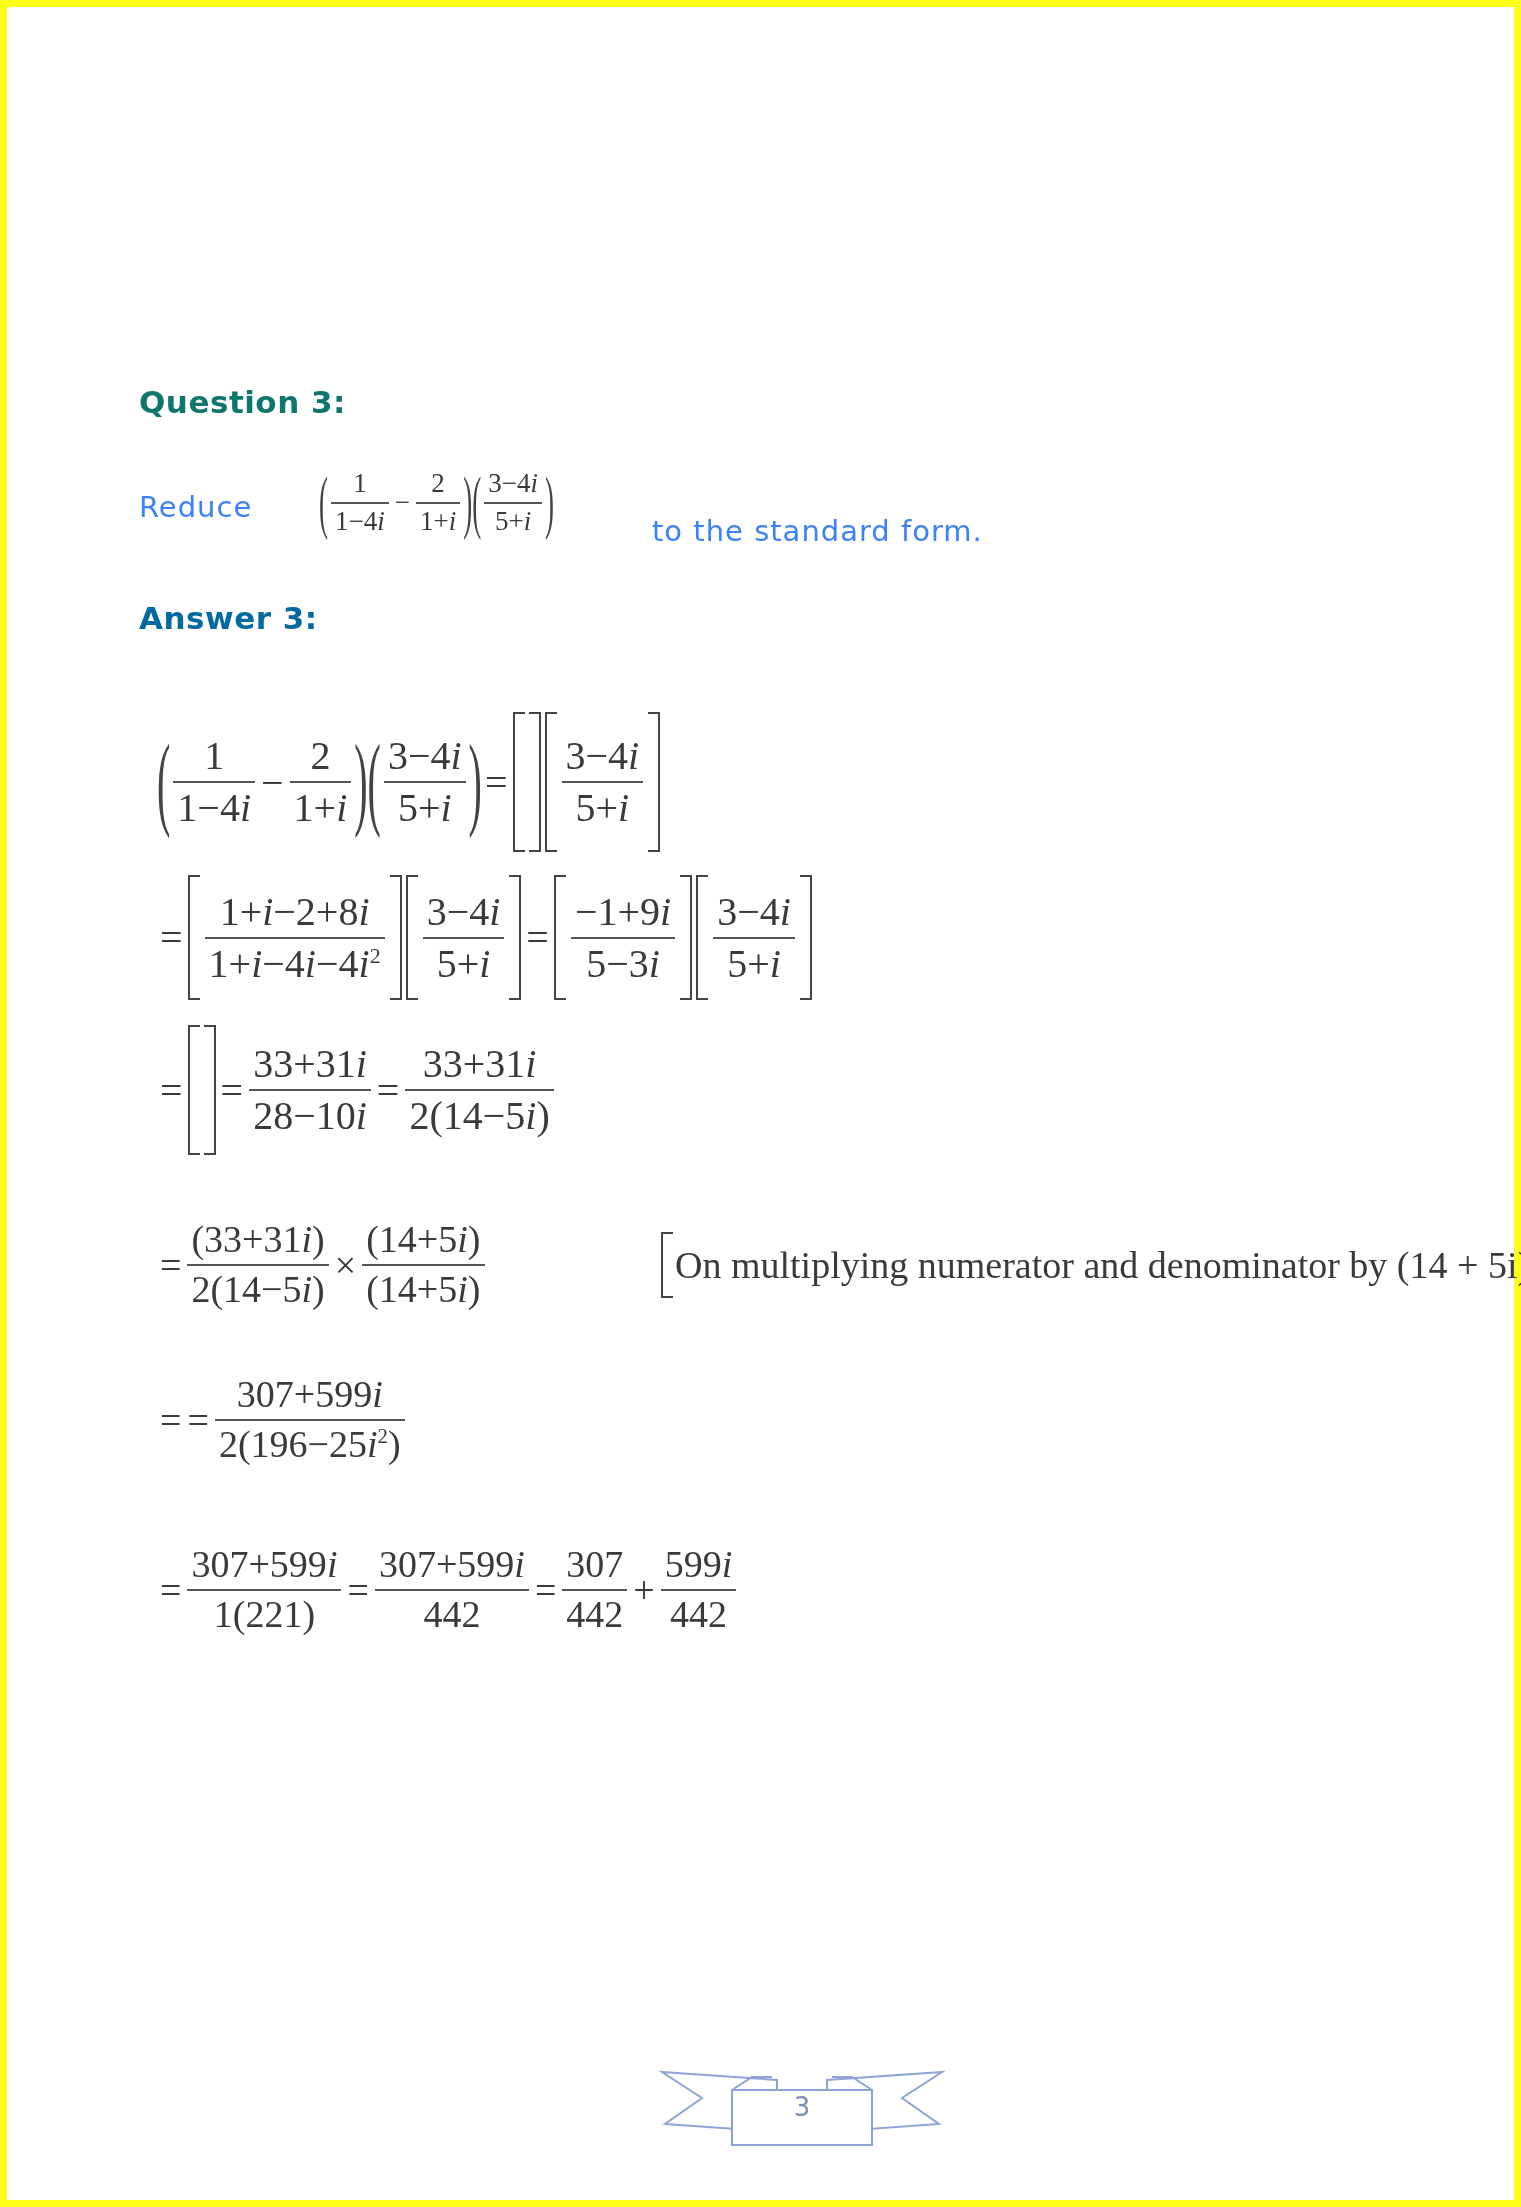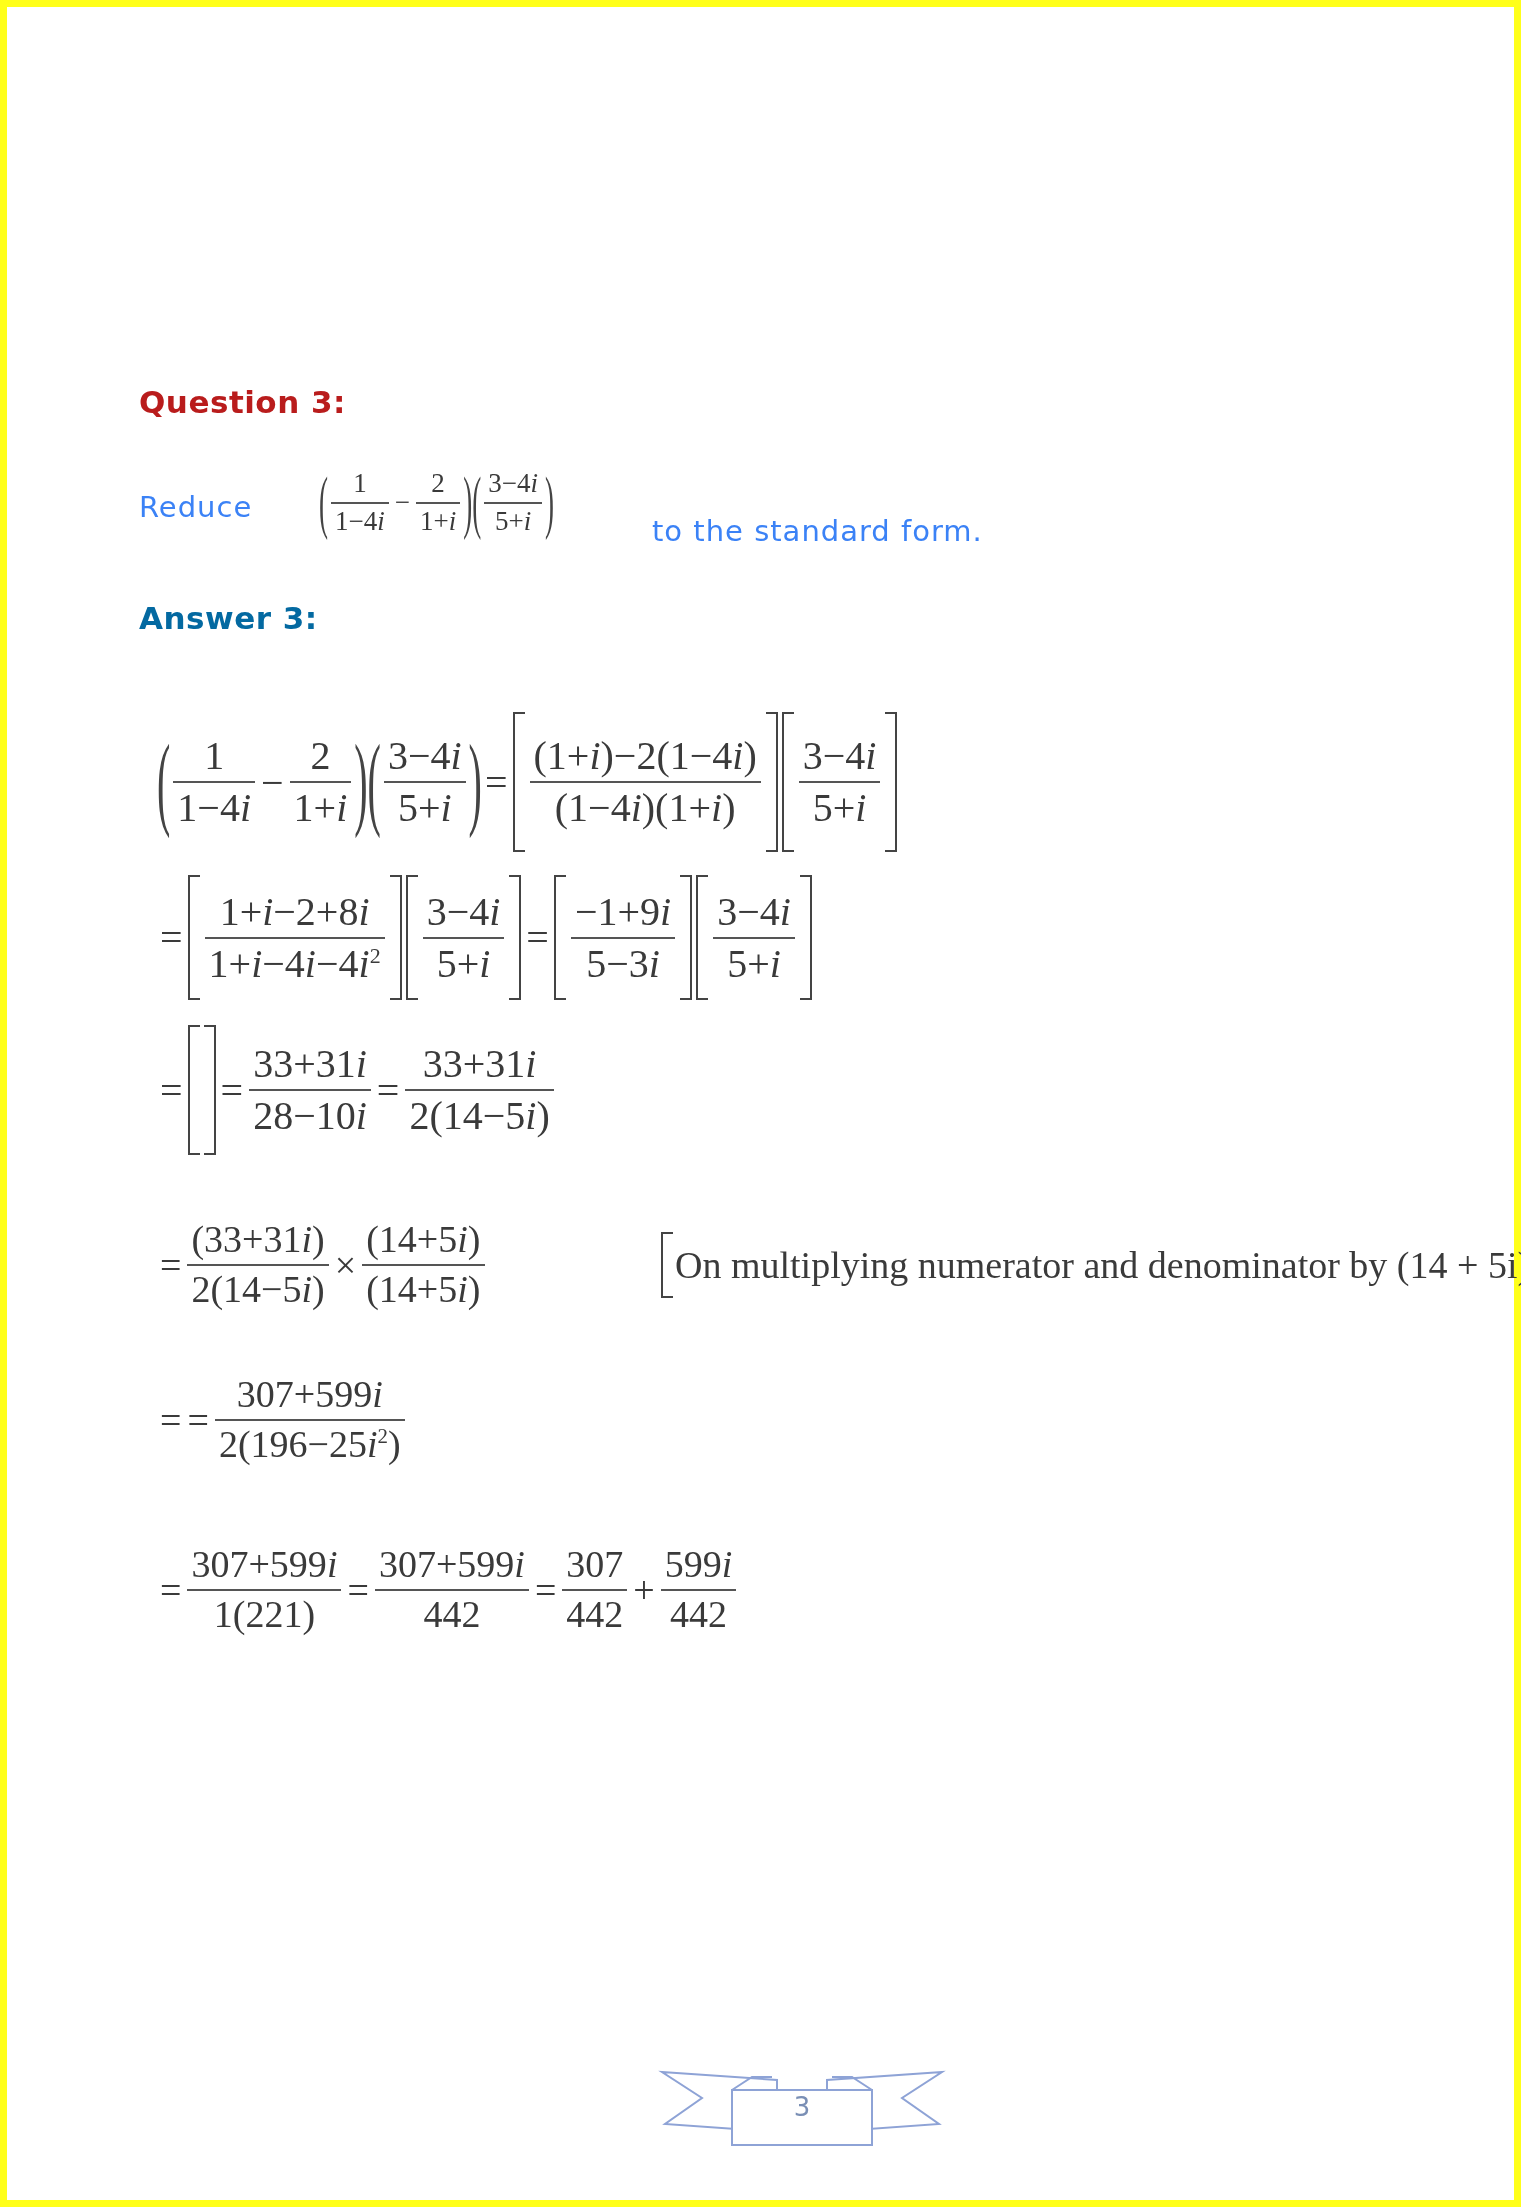--- a/index.html
+++ b/index.html
@@ -1,19 +1,19 @@
 <!DOCTYPE html>
 <html><head>
 <meta charset="utf-8">
 <style>
   html, body { margin:0; padding:0; }
   body { width:1521px; height:2207px; background:#ffffff; position:relative; overflow:hidden; }
   .page { position:absolute; left:0; top:0; width:1521px; height:2207px; box-sizing:border-box; border:7px solid #ffff1a; background:#fff; }
   .heading { position:absolute; font-family:"DejaVu Sans", sans-serif; font-weight:bold; font-size:31px; letter-spacing:0.5px; }
-  .q-head { left:132px; top:377px; color:#b91c1c; }
+  .q-head { left:132px; top:377px; color:#0f766e; }
   .a-head { left:132px; top:593px; color:#0369a1; }
   .prose { position:absolute; font-family:"DejaVu Sans", sans-serif; font-size:29px; color:#3b82f6; letter-spacing:1px; }
   .m { font-family:"Liberation Serif", serif; color:#3a3a3a; }
   .row { position:absolute; display:flex; align-items:center; white-space:nowrap; }
   .frac { display:inline-flex; flex-direction:column; align-items:center; vertical-align:middle; margin:0 3px; }
   .frac > .num, .frac > .den { padding:0 4px; line-height:1.1; }
   .frac > .bar { height:2px; background:#555; align-self:stretch; margin:3px 0; }
   .op { padding:0 3px; }
   .big { display:inline-block; font-weight:100; transform:scaleY(2.6); line-height:1; color:#444; }
   .bk { display:inline-block; align-self:stretch; width:10px; border:2px solid #444; margin:0 2px; }
@@ -76,25 +76,20 @@
     <span class="big">)</span>
       <span class="big">(</span>
     <span class="frac">
         <span class="num">3−4<i>i</i></span>
         <span class="bar"></span>
         <span class="den">5+<i>i</i></span>
       </span>
     <span class="big">)</span>
     <span class="op">=</span>
     <span class="bk l"></span>
-    <span class="frac">
-        <span class="num">(1+<i>i</i>)−2(1−4<i>i</i>)</span>
-        <span class="bar"></span>
-        <span class="den">(1−4<i>i</i>)(1+<i>i</i>)</span>
-      </span>
     <span class="bk r"></span>
       <span class="bk l"></span>
     <span class="frac">
         <span class="num">3−4<i>i</i></span>
         <span class="bar"></span>
         <span class="den">5+<i>i</i></span>
       </span>
     <span class="bk r"></span>
   </div>
 

